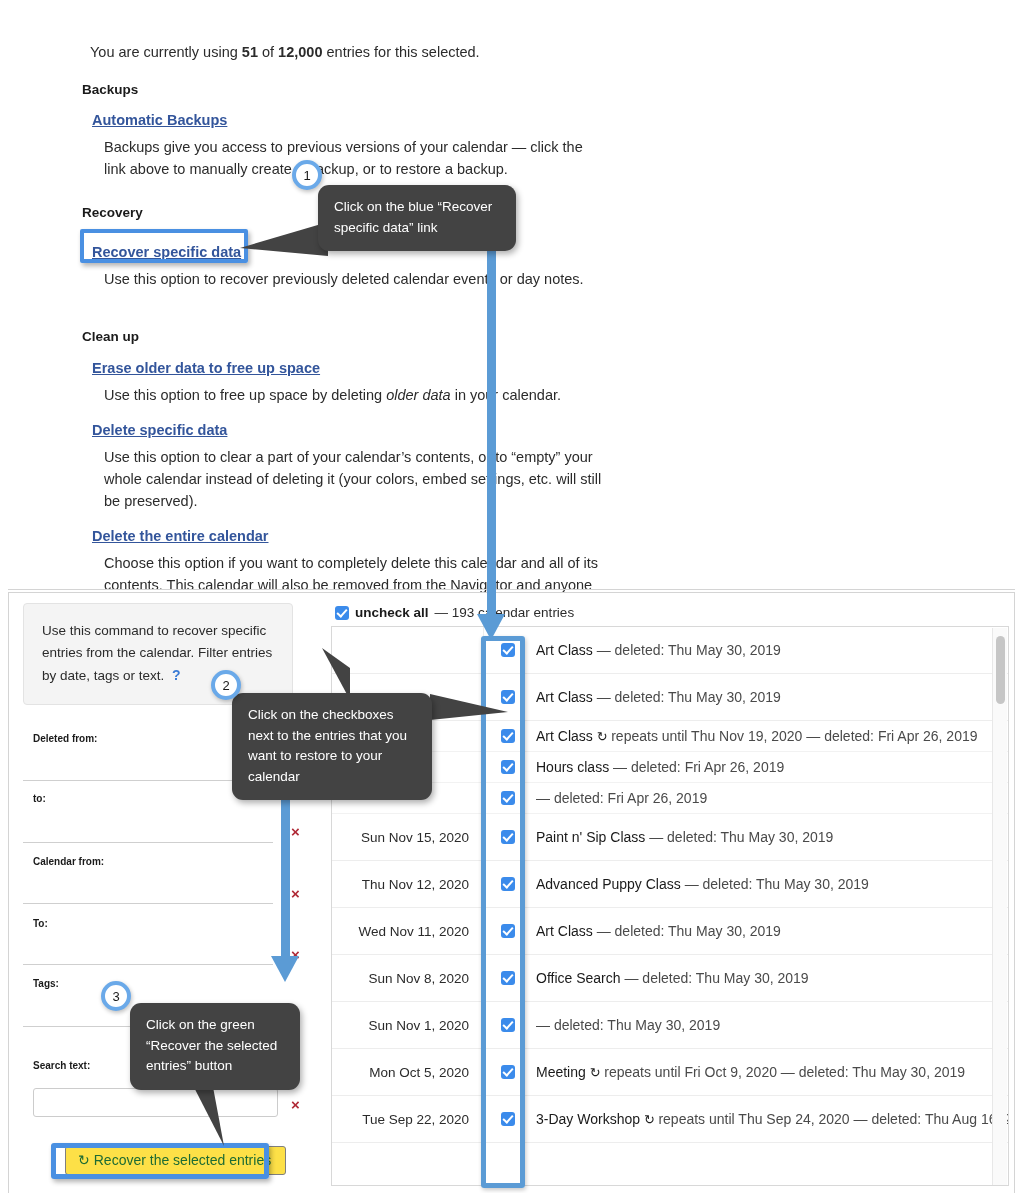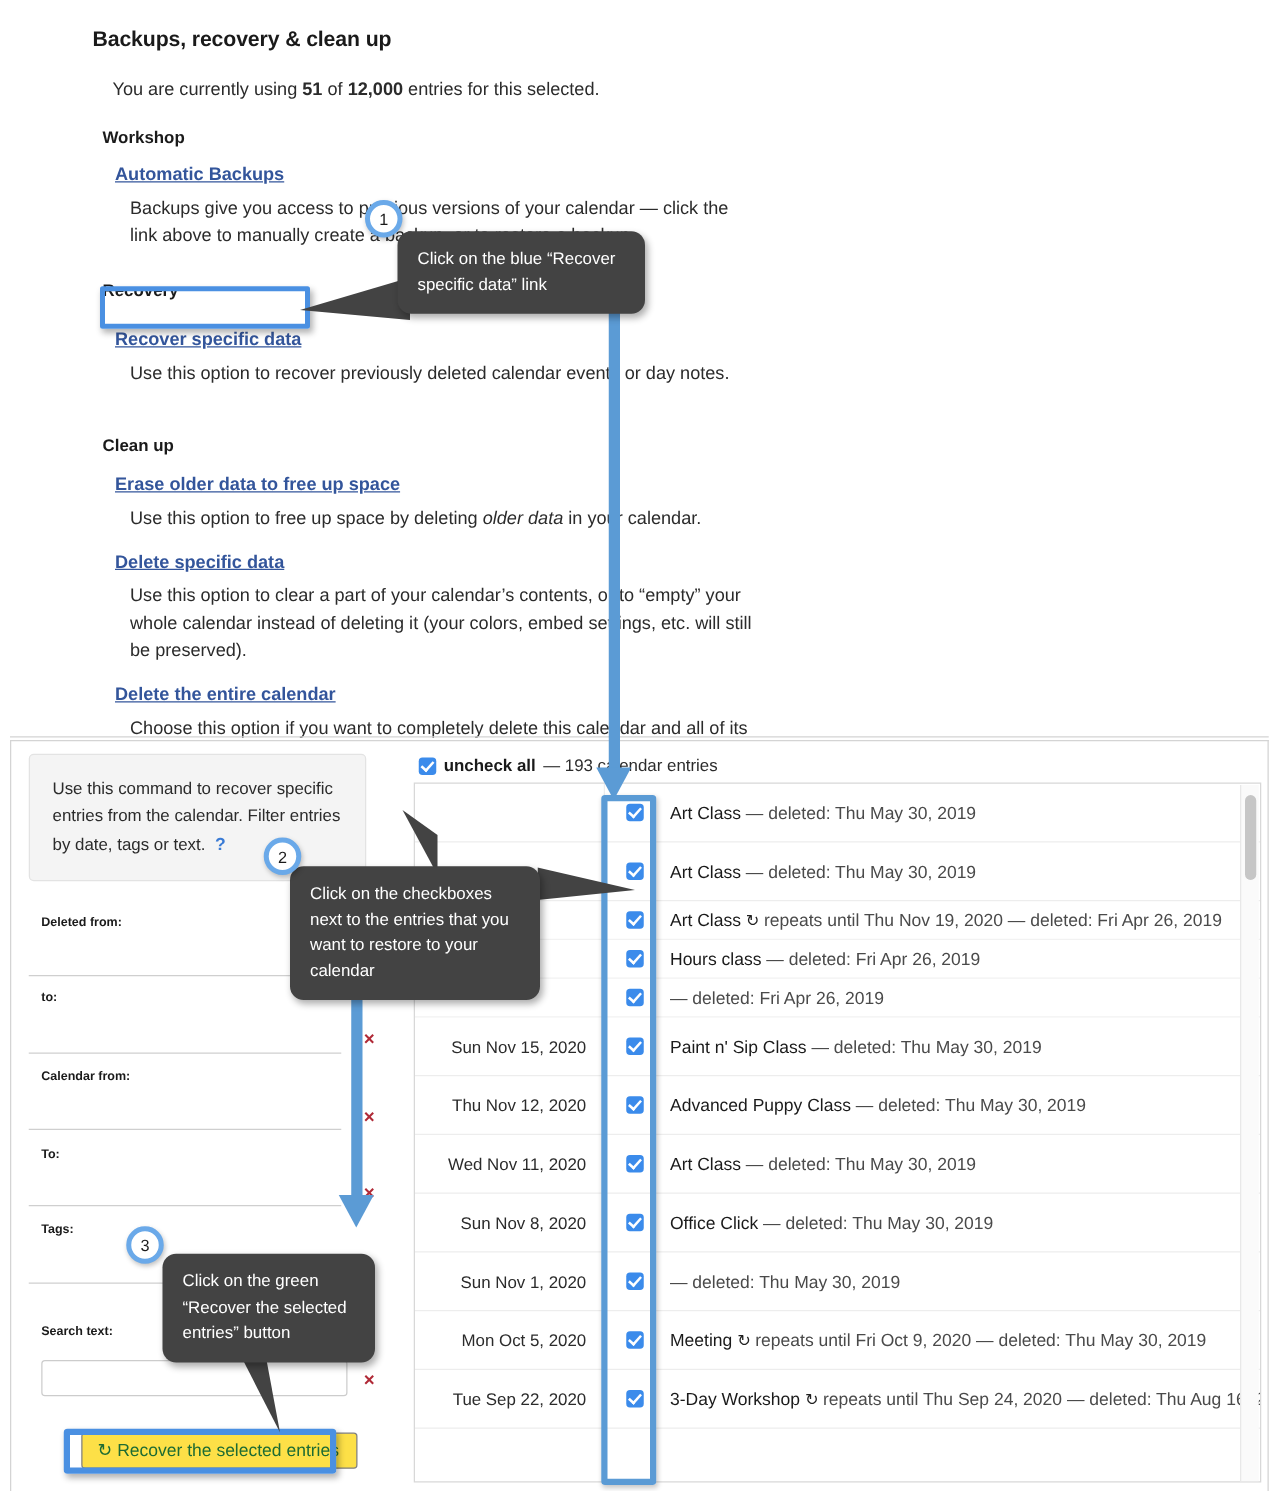--- a/index.html
+++ b/index.html
@@ -317,27 +317,26 @@
     width: 1007px; height: 1px;
     background: #d4d4d4;
   }
 </style>
 </head>
 <body>
 
 <div id="page">
 
   <div class="doc">
-    <h1>Backups, recovery &amp; clean up</h1>
 
     <div class="usage">
       <span>You are currently using </span><b>51</b><span> of </span><b>12,000</b><span> entries for this selected.</span>
     </div>
 
-    <div class="sect-head">Workshop</div>
+    <div class="sect-head">Backups</div>
     <a class="doclink">Automatic Backups</a>
     <div class="docpara">Backups give you access to previous versions of your calendar — click the link above to manually create a backup, or to restore a backup.</div>
 
     <div class="sect-head" style="margin-top:25px">Recovery</div>
     <a class="doclink" style="margin-top:24px">Recover specific data</a>
     <div class="docpara">Use this option to recover previously deleted calendar events or day notes.</div>
 
     <div class="sect-head" style="margin-top:38px">Clean up</div>
 
     <a class="doclink" style="margin-top:16px">Erase older data to free up space</a>
@@ -475,21 +474,21 @@
               <div class="ecol-cb">
                 <span class="cb"></span>
               </div>
               <div class="ecol-txt"><span class="title">Art Class </span><span class="meta">— deleted: Thu May 30, 2019</span></div>
             </div>
             <div class="erow tall">
               <div class="ecol-date">Sun Nov 8, 2020</div>
               <div class="ecol-cb">
                 <span class="cb"></span>
               </div>
-              <div class="ecol-txt"><span class="title">Office Click </span><span class="meta">— deleted: Thu May 30, 2019</span></div>
+              <div class="ecol-txt"><span class="title">Office Search </span><span class="meta">— deleted: Thu May 30, 2019</span></div>
             </div>
             <div class="erow tall">
               <div class="ecol-date">Sun Nov 1, 2020</div>
               <div class="ecol-cb">
                 <span class="cb"></span>
               </div>
               <div class="ecol-txt"><span class="meta">— deleted: Thu May 30, 2019</span></div>
             </div>
             <div class="erow tall">
               <div class="ecol-date">Mon Oct 5, 2020</div>

